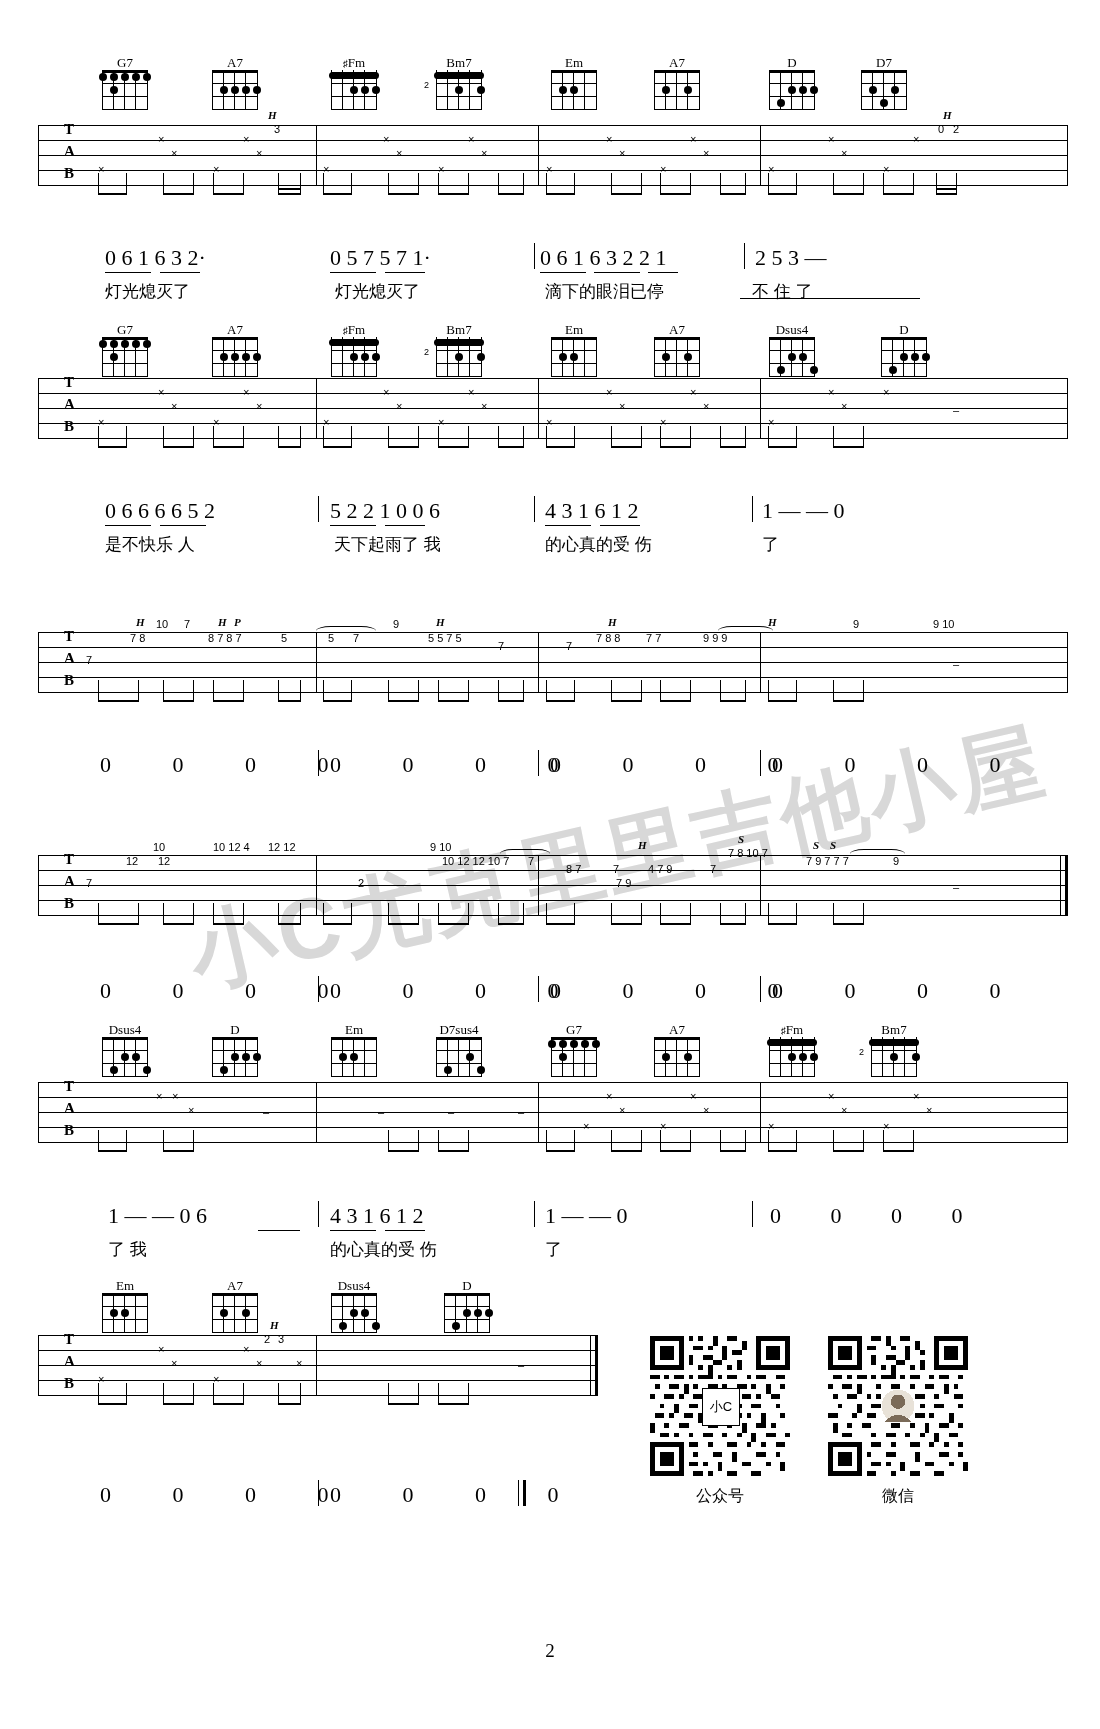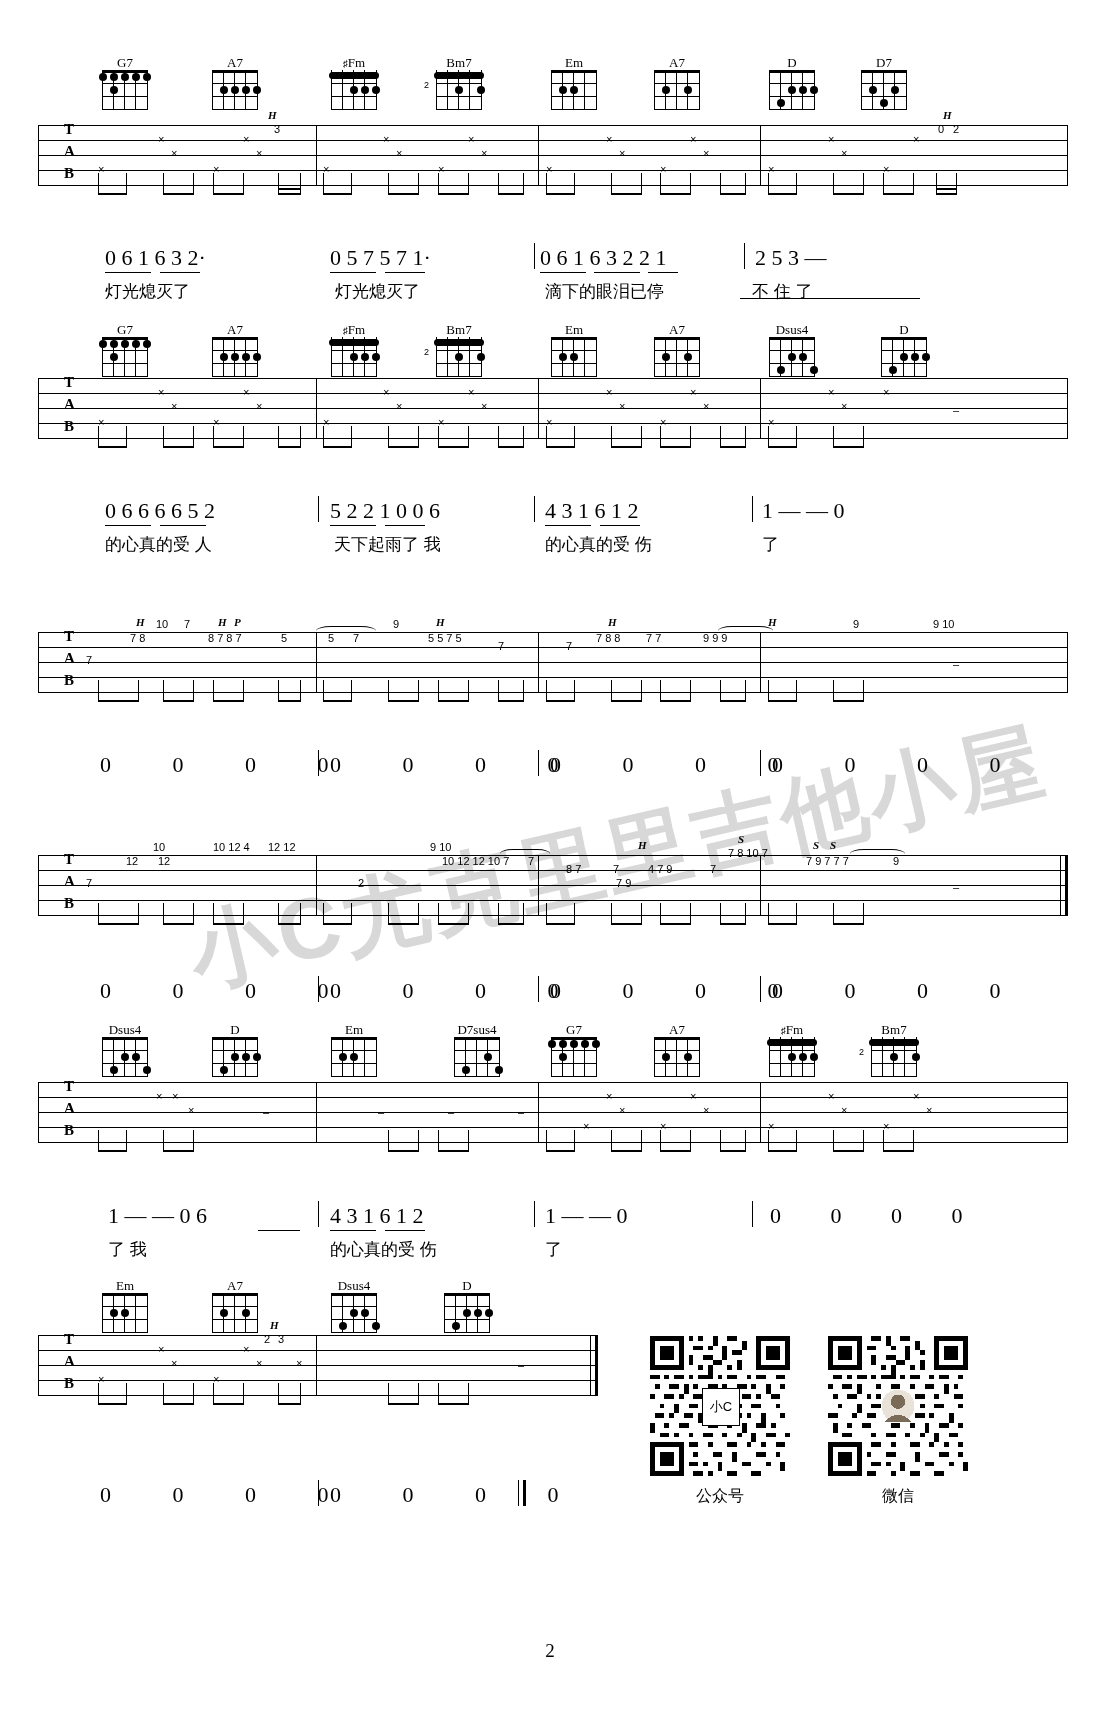--- a/index.html
+++ b/index.html
@@ -559,21 +559,21 @@
     <div class="beam" style="left:730px;top:68px;width:29px;"></div>
     <div class="stem" style="left:795px;top:48px;height:22px;"></div>
     <div class="stem" style="left:825px;top:48px;height:22px;"></div>
     <div class="beam" style="left:795px;top:68px;width:31px;"></div>
   </div>
 
   <div>
     <div class="jp" style="left:105px;top:498px;">0 6 6 6 6 5   2</div>
     <div class="jpline" style="left:105px;top:525px;width:46px;"></div>
     <div class="jpline" style="left:160px;top:525px;width:46px;"></div>
-    <div class="lyric" style="left:105px;top:533px;">的心真的受 人</div>
+    <div class="lyric" style="left:105px;top:533px;">是不快乐 人</div>
     <div class="jp" style="left:330px;top:498px;">5 2 2 1 0    0 6</div>
     <div class="jpline" style="left:330px;top:525px;width:46px;"></div>
     <div class="jpline" style="left:385px;top:525px;width:40px;"></div>
     <div class="lyric" style="left:334px;top:533px;">天下起雨了    我</div>
     <div class="jp" style="left:545px;top:498px;">4 3 1 6 1   2</div>
     <div class="jpline" style="left:545px;top:525px;width:46px;"></div>
     <div class="jpline" style="left:600px;top:525px;width:40px;"></div>
     <div class="lyric" style="left:545px;top:533px;">的心真的受 伤</div>
     <div class="jp" style="left:762px;top:498px;">1  —  —  0</div>
     <div class="lyric" style="left:762px;top:533px;">了</div>
@@ -820,21 +820,21 @@
         <div class="vl" style="left:22px"></div>
           <div class="vl" style="left:33px"></div>
         <div class="vl" style="left:45px"></div>
         <div class="hl" style="top:13px"></div>
           <div class="hl" style="top:26px"></div>
           <div class="hl" style="top:39px"></div>
         <div class="dot" style="left:8px;top:16px"></div>
           <div class="dot" style="left:19px;top:16px"></div>
       </div>
     </div>
-    <div class="chord" style="left:448px;">
+    <div class="chord" style="left:430px;">
       <div class="cname">D7sus4</div>
       <div class="grid">
         <div class="nut"></div>
         <div class="vl" style="left:0px"></div>
           <div class="vl" style="left:11px"></div>
         <div class="vl" style="left:22px"></div>
           <div class="vl" style="left:33px"></div>
         <div class="vl" style="left:45px"></div>
         <div class="hl" style="top:13px"></div>
           <div class="hl" style="top:26px"></div>

